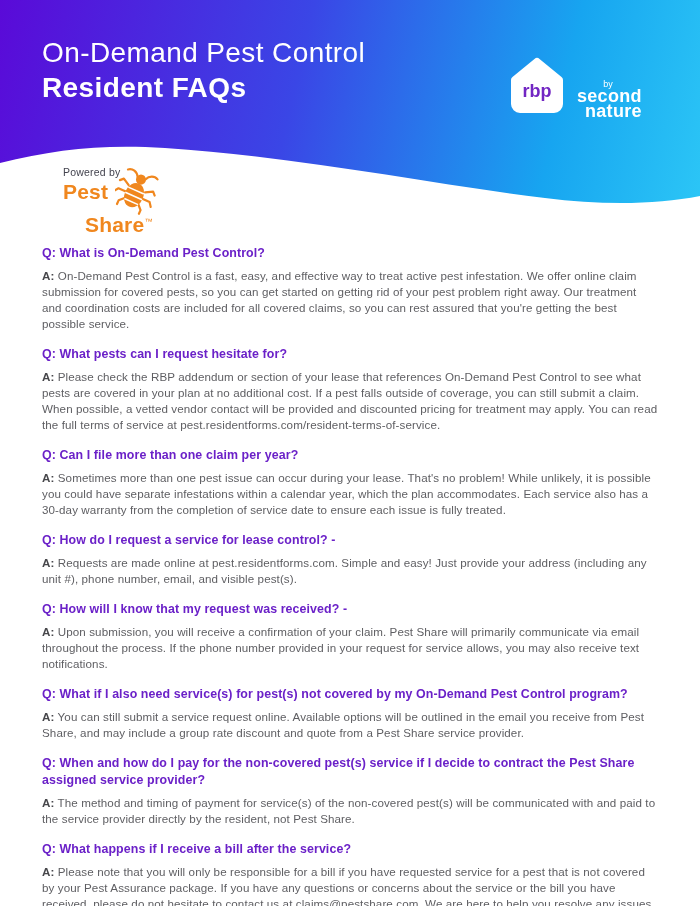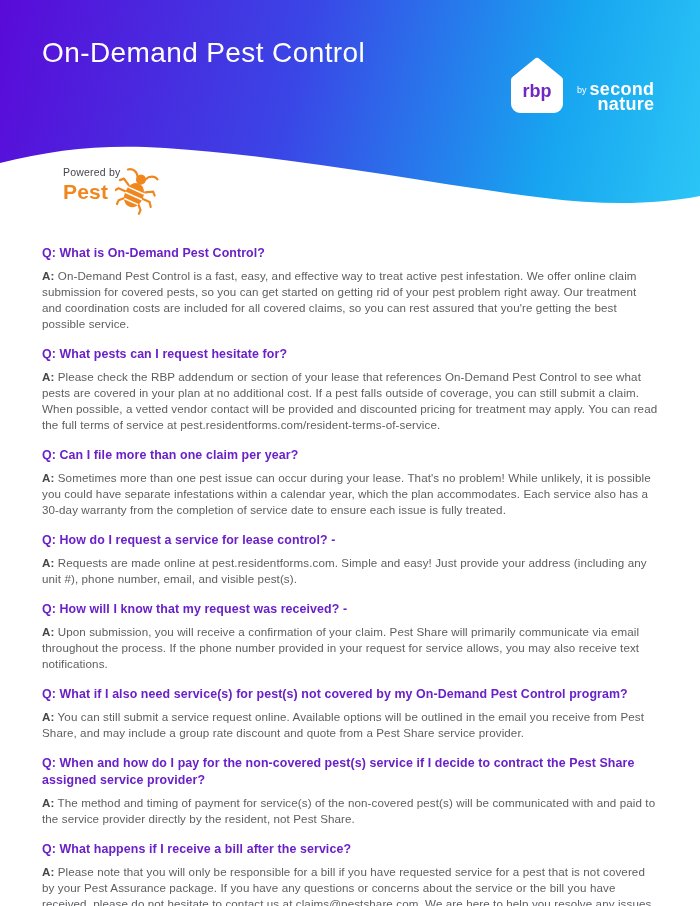--- a/index.html
+++ b/index.html
@@ -11,21 +11,21 @@
   .banner{
     position:relative;width:700px;height:215px;
     background:linear-gradient(103deg,#5a0ad8 0%,#3a46e6 42%,#17a5f0 78%,#2cc6f6 100%);
   }
   .banner-titles{position:absolute;left:42px;top:36px;color:#ffffff;}
   .banner-title{font-size:28px;font-weight:400;letter-spacing:.4px;line-height:34px;}
   .banner-subtitle{font-size:28px;font-weight:700;letter-spacing:.4px;line-height:36px;}
   .wave{position:absolute;left:0;bottom:0;width:700px;height:75px;display:block;}
   
   .rbp-wrap{position:absolute;left:503px;top:50px;display:flex;align-items:center;gap:8px;}
-  .sn-mark{display:flex;align-items:flex-start;color:#ffffff;margin-top:24px;}
+  .sn-mark{display:flex;align-items:center;color:#ffffff;margin-top:24px;flex-direction:column;}
   .sn-by{font-size:9px;margin-top:3px;margin-right:3px;font-weight:400;}
   .sn-stack{display:flex;flex-direction:column;align-items:flex-end;
     font-weight:700;font-size:18px;line-height:15px;letter-spacing:.3px;}
   
   .powered{position:absolute;left:63px;top:166px;width:170px;}
   .pb-label{font-size:10.5px;color:#43434e;letter-spacing:.2px;margin-bottom:3px;}
   .ps-text{display:flex;flex-direction:column;color:#f0871e;font-weight:700;
     font-size:21px;line-height:21px;letter-spacing:.2px;gap:9px;}
   .ps-l2{margin-left:22px;}
   .tm{font-size:8px;vertical-align:super;font-weight:400;}
@@ -39,20 +39,21 @@
   .faq-item:last-child{margin-bottom:0;}
 </style>
 </head>
 <body>
 
 <div class="page">
 
   <header class="banner">
     <div class="banner-titles">
       <div class="banner-title">On-Demand Pest Control</div>
+      <div class="banner-subtitle">Resident FAQs</div>
     </div>
 
     <div class="rbp-wrap">
       <svg width="66" height="70" viewBox="0 0 66 70">
         <rect x="13" y="15" width="42" height="42" rx="9" transform="rotate(45 34 36)" fill="#2ec7c9"></rect>
         <path d="M34,12 L56,30 V54 a5,5 0 0 1 -5,5 H17 a5,5 0 0 1 -5,-5 V30 Z" fill="#ffffff" stroke="#ffffff" stroke-width="8" stroke-linejoin="round"></path>
         <text x="34" y="47" text-anchor="middle" font-family="Liberation Sans, sans-serif" font-size="18" font-weight="bold" fill="#7226c3">rbp</text>
       </svg>
       <div class="sn-mark">
         <span class="sn-by">by</span>
@@ -65,20 +66,21 @@
 
     <svg class="wave" viewBox="0 0 700 75" preserveAspectRatio="none">
       <path d="M0,75 V23 C55,9 105,4 165,8 C300,17 430,44 545,58 C600,65 655,65 700,56 V75 Z" fill="#ffffff"></path>
     </svg>
   </header>
 
   <div class="powered">
     <div class="pb-label">Powered by</div>
     <div class="ps-text">
       <span class="ps-l1">Pest</span>
+      <span class="ps-l2"><span>Share</span><span class="tm">™</span></span>
     </div>
     <svg class="bug" width="44" height="48" viewBox="0 0 44 48">
       <g transform="rotate(24 22 24)">
         <path d="M17,11 C14,6 9,5 5,8" stroke="#f0871e" stroke-width="2.2" fill="none" stroke-linecap="round"></path>
         <path d="M25,10 C27,5 32,3 36,5" stroke="#f0871e" stroke-width="2.2" fill="none" stroke-linecap="round"></path>
         <path d="M12,22 L5,18 L2,21" stroke="#f0871e" stroke-width="2.2" fill="none" stroke-linecap="round" stroke-linejoin="round"></path>
         <path d="M12,29 L4,29 L1,33" stroke="#f0871e" stroke-width="2.2" fill="none" stroke-linecap="round" stroke-linejoin="round"></path>
         <path d="M14,35 L9,40 L9,44" stroke="#f0871e" stroke-width="2.2" fill="none" stroke-linecap="round" stroke-linejoin="round"></path>
         <path d="M30,22 L37,18 L40,21" stroke="#f0871e" stroke-width="2.2" fill="none" stroke-linecap="round" stroke-linejoin="round"></path>
         <path d="M30,29 L38,29 L41,33" stroke="#f0871e" stroke-width="2.2" fill="none" stroke-linecap="round" stroke-linejoin="round"></path>

